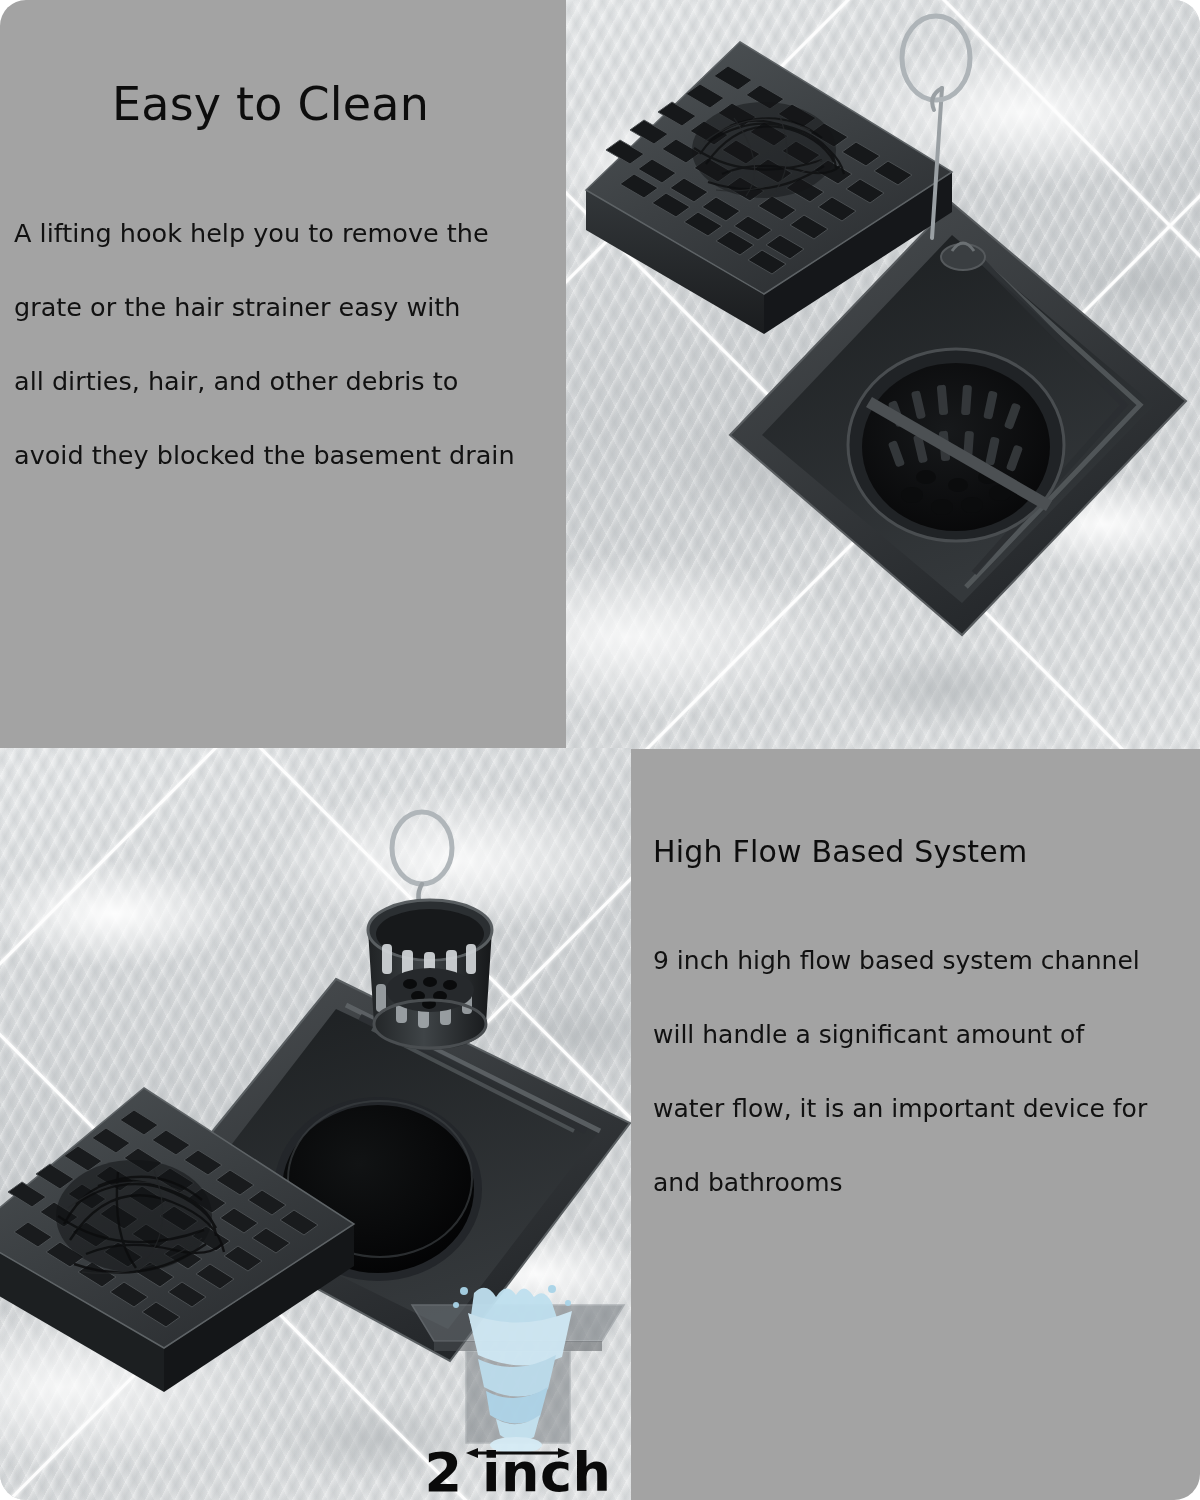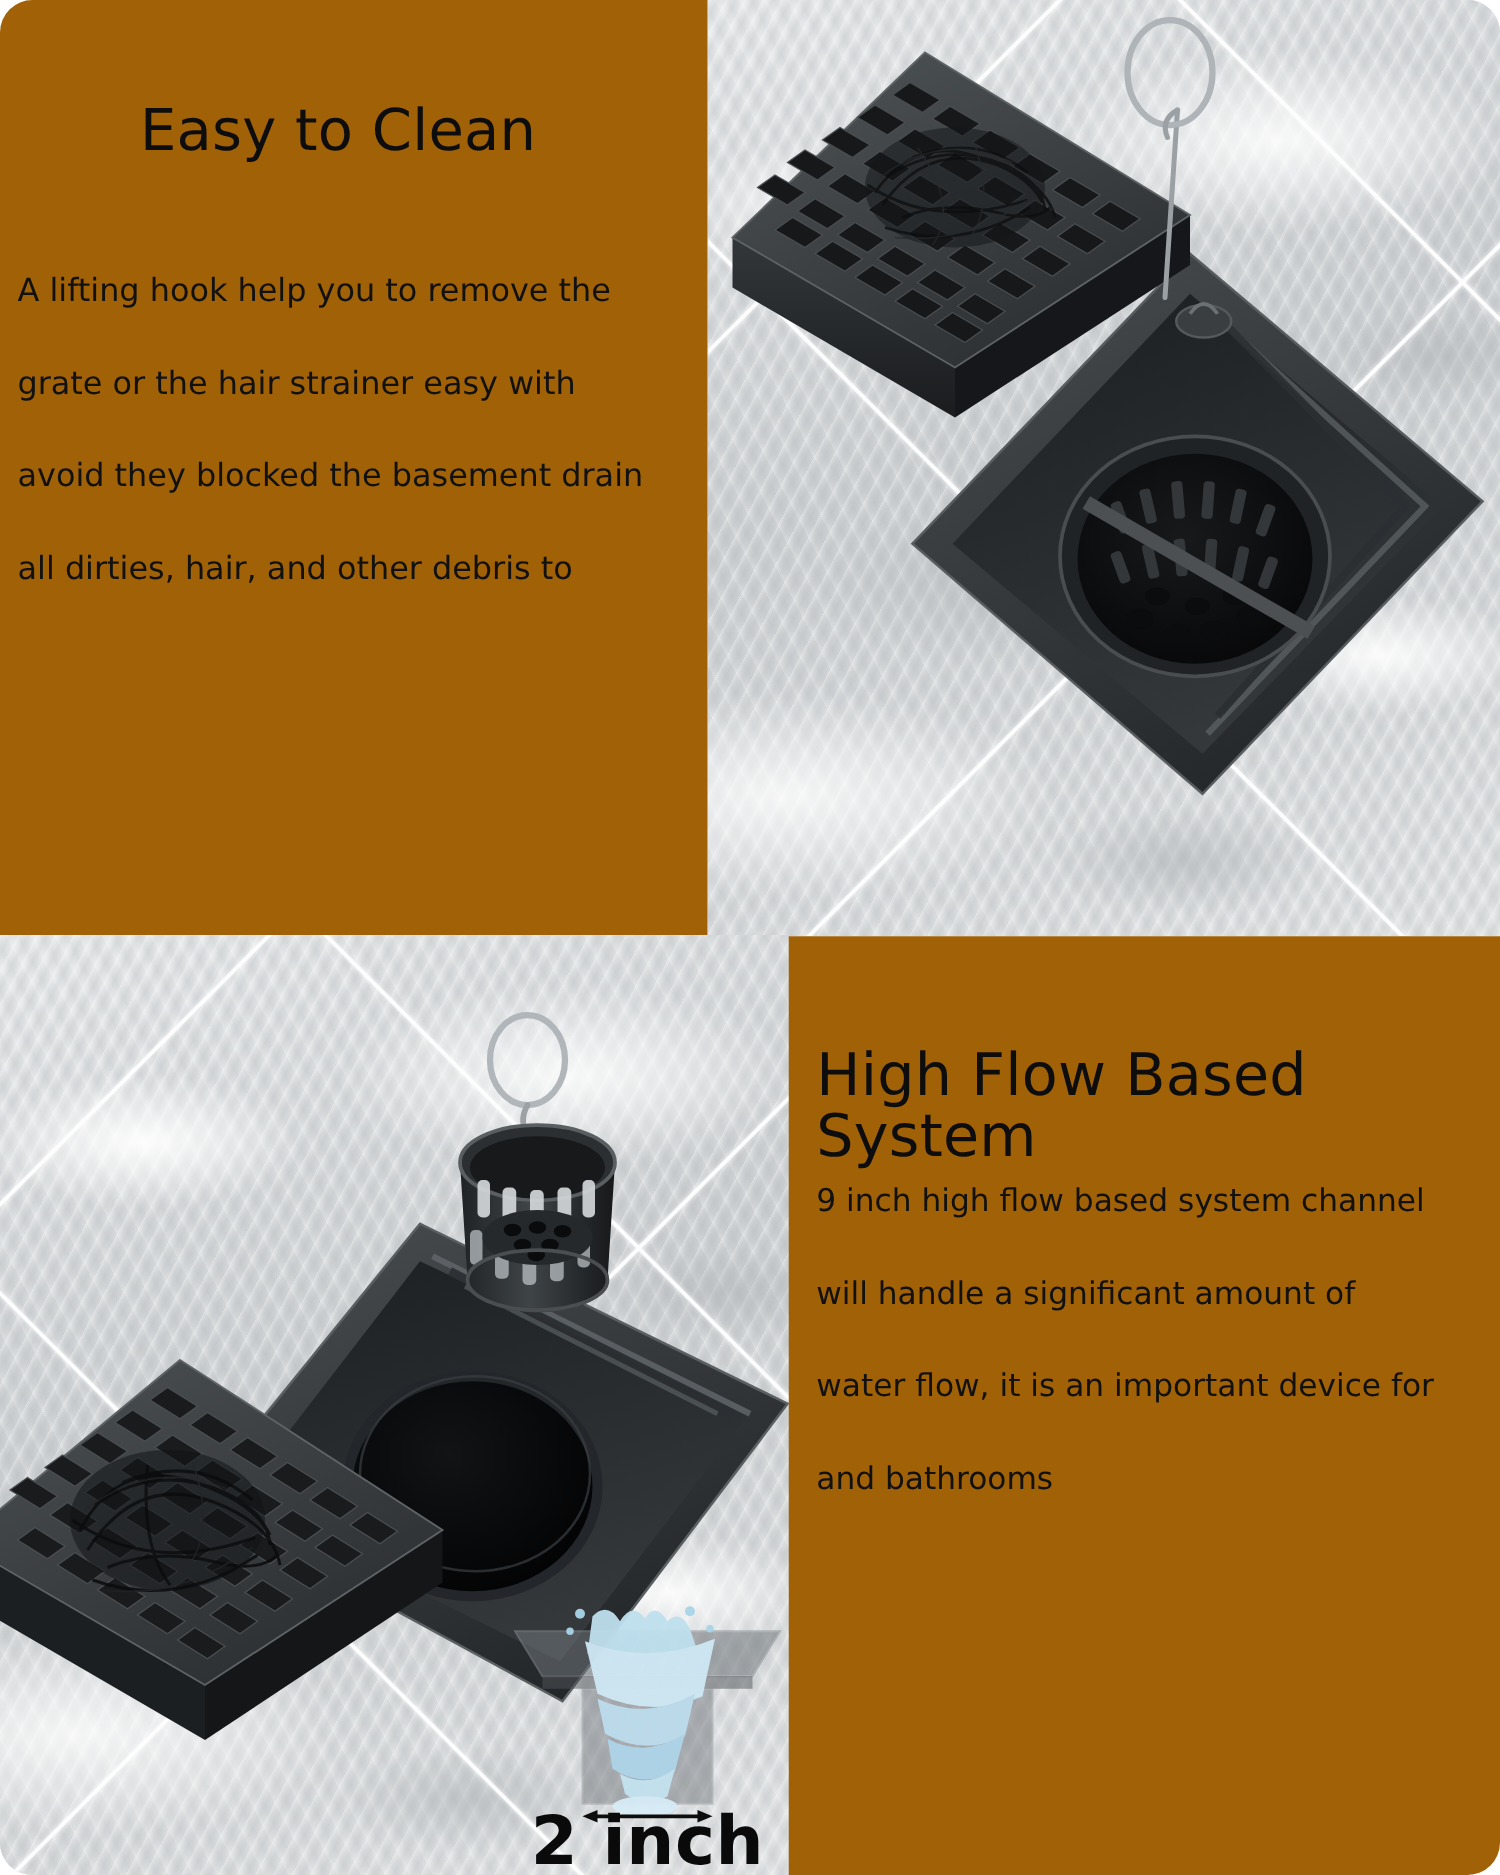--- a/index.html
+++ b/index.html
@@ -30,40 +30,40 @@
   
   .grout{position:absolute;inset:-40%;}
   .grout i{
     position:absolute;display:block;background:#fdfdfd;
     box-shadow:0 0 4px rgba(255,255,255,.9);
   }
   .g-a{width:3px;height:280%;transform:rotate(45deg);}
   .g-b{width:3px;height:280%;transform:rotate(-45deg);}
 
   
-  .panel{position:absolute;background:#a16207;}
+  .panel{position:absolute;background:#a3a3a3;}
   .panel h2{
     margin:0;font-family:"DejaVu Sans",sans-serif;
     font-weight:400;color:#0d0d0d;letter-spacing:.2px;
   }
   .panel p{
     margin:0;font-family:"DejaVu Sans",sans-serif;
     font-weight:400;color:#111111;
   }
   .para-line{display:block;}
 
   
   #panel-clean{left:0;top:0;width:566px;height:748px;}
   #panel-clean h2{position:absolute;left:112px;top:80px;font-size:46px;line-height:1.05;}
   #panel-clean .body{position:absolute;left:14px;top:196px;width:545px;
      font-size:25.5px;line-height:74px;}
 
   
   #panel-flow{left:631px;top:749px;width:569px;height:751px;}
-  #panel-flow h2{position:absolute;left:22px;top:87px;font-size:47px;line-height:1.05;}
+  #panel-flow h2{position:absolute;left:22px;top:87px;font-size:30px;line-height:1.05;}
   #panel-flow .body{position:absolute;left:22px;top:175px;width:548px;
      font-size:25px;line-height:74px;}
 
   
   .photo{position:absolute;overflow:hidden;}
   #photo-topright{left:566px;top:0;width:634px;height:749px;}
   #photo-bottomleft{left:0;top:748px;width:632px;height:752px;}
 
   
   .hw{position:absolute;}
@@ -416,22 +416,22 @@
       </g>
     </svg>
     <div id="dim-label">2 inch</div>
   </div>
 
   <div class="panel" id="panel-clean">
     <h2>Easy to Clean</h2>
     <p class="body">
       <span class="para-line">A lifting hook help you to remove the</span>
       <span class="para-line">grate or the hair strainer easy with</span>
+      <span class="para-line">all dirties, hair, and other debris to</span>
       <span class="para-line">avoid they blocked the basement drain</span>
-      <span class="para-line">all dirties, hair, and other debris to</span>
     </p>
   </div>
 
   <div class="panel" id="panel-flow">
     <h2>High Flow Based System</h2>
     <p class="body">
       <span class="para-line">9 inch high flow based system channel</span>
       <span class="para-line">will handle a significant amount of</span>
       <span class="para-line">water flow, it is an important device for</span>
       <span class="para-line">and bathrooms</span>

